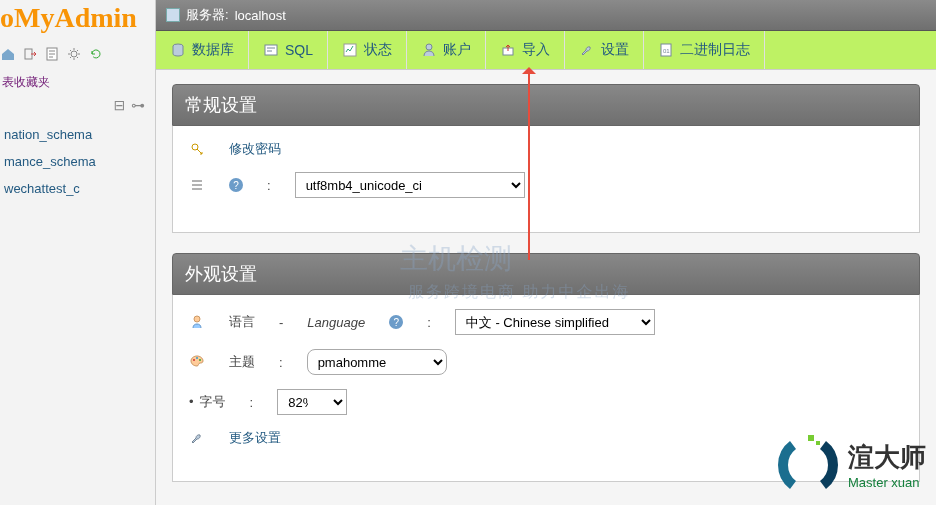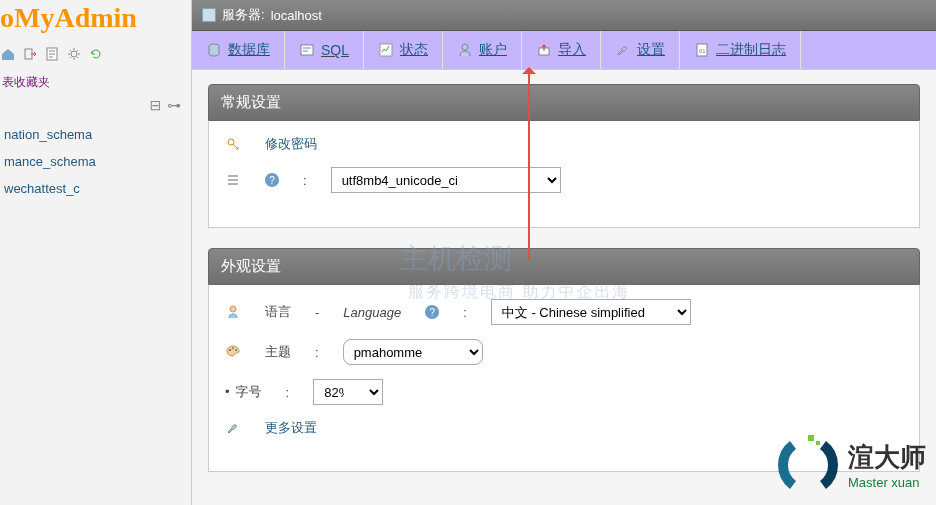--- a/index.html
+++ b/index.html
@@ -1,36 +1,36 @@
 <!DOCTYPE html>
 <html><head>
 <meta charset="utf-8">
 <style>
 * { box-sizing: border-box; margin: 0; padding: 0; }
 body { font-family: sans-serif; font-size: 13px; color: #444; background: #fff; width: 936px; height: 505px; overflow: hidden; position: relative; }
 .layout { display: flex; height: 100%; }
-.sidebar { width: 192px; background: #f3f3f3; border-right: 1px solid #ccc; padding: 0 0 0 0; overflow: hidden; }
+.sidebar { width: 156px; background: #f3f3f3; border-right: 1px solid #ccc; padding: 0 0 0 0; overflow: hidden; }
 .logo { font-family: Georgia, serif; font-size: 28px; font-weight: bold; padding: 2px 4px 8px 0; }
 .logo-o { color: #f89406; }
 .logo-my { color: #f89406; }
 .logo-admin { color: #f89406; }
 .toolbar-icons { padding: 4px 0 8px 0; display: flex; gap: 6px; align-items: center; }
 .toolbar-icons span { width: 16px; height: 16px; display: inline-block; }
 .favorites-label { padding: 4px 0 6px 2px; color: #701a75; font-size: 12px; }
 .tree-controls { text-align: right; padding: 0 10px 8px 0; color: #888; font-size: 14px; }
 .tree-controls span { display: inline-block; margin-left: 2px; }
 .db-list { list-style: none; padding-left: 2px; }
 .db-list li { padding: 6px 0 6px 2px; color: #235a81; font-size: 13px; }
 .main { flex: 1; display: flex; flex-direction: column; background: #f5f5f5; }
 .breadcrumb { background: #888; background: linear-gradient(#8a8a8a,#6f6f6f); color: #fff; padding: 6px 10px; font-size: 13px; display: flex; align-items: center; gap: 6px; border-bottom: 1px solid #555; }
-.tabs { display: flex; background: #c4b5fd; border-bottom: 1px solid #ccc; text-decoration: underline; }
+.tabs { display: flex; background: #bef264; border-bottom: 1px solid #ccc; }
 .tab { padding: 10px 14px; display: flex; align-items: center; gap: 6px; color: #235a81; cursor: pointer; border-right: 1px solid #e0e0e0; font-size: 14px; white-space: nowrap; }
 .tab .ticon { width: 16px; height: 16px; }
 .content { padding: 14px 16px; overflow: auto; flex: 1; }
-.panel-title { background: linear-gradient(#888,#6f6f6f); color: #fff; padding: 8px 12px; border-radius: 4px 4px 0 0; font-size: 15px; border: 1px solid #666; }
+.panel-title { background: linear-gradient(#888,#6f6f6f); color: #fff; padding: 8px 12px; border-radius: 4px 4px 0 0; font-size: 18px; border: 1px solid #666; }
 .panel-body { background: #fff; border: 1px solid #ccc; border-top: none; padding: 14px 16px 20px 16px; margin-bottom: 20px; }
 .row { display: flex; align-items: center; gap: 24px; margin-bottom: 14px; }
 .row .ricon { width: 16px; height: 16px; }
 .link { color: #235a81; }
 .help { width: 14px; height: 14px; border-radius: 50%; background: #6c9cc9; color: #fff; font-size: 10px; display: inline-flex; align-items: center; justify-content: center; }
 select, .sel { border: 1px solid #aaa; background: #fff; padding: 3px 22px 3px 6px; font-size: 13px; height: 26px; }
 .sel-wide { width: 230px; }
 .sel-lang { width: 200px; }
 .sel-theme { width: 140px; border-radius: 8px; }
 .sel-font { width: 70px; }

